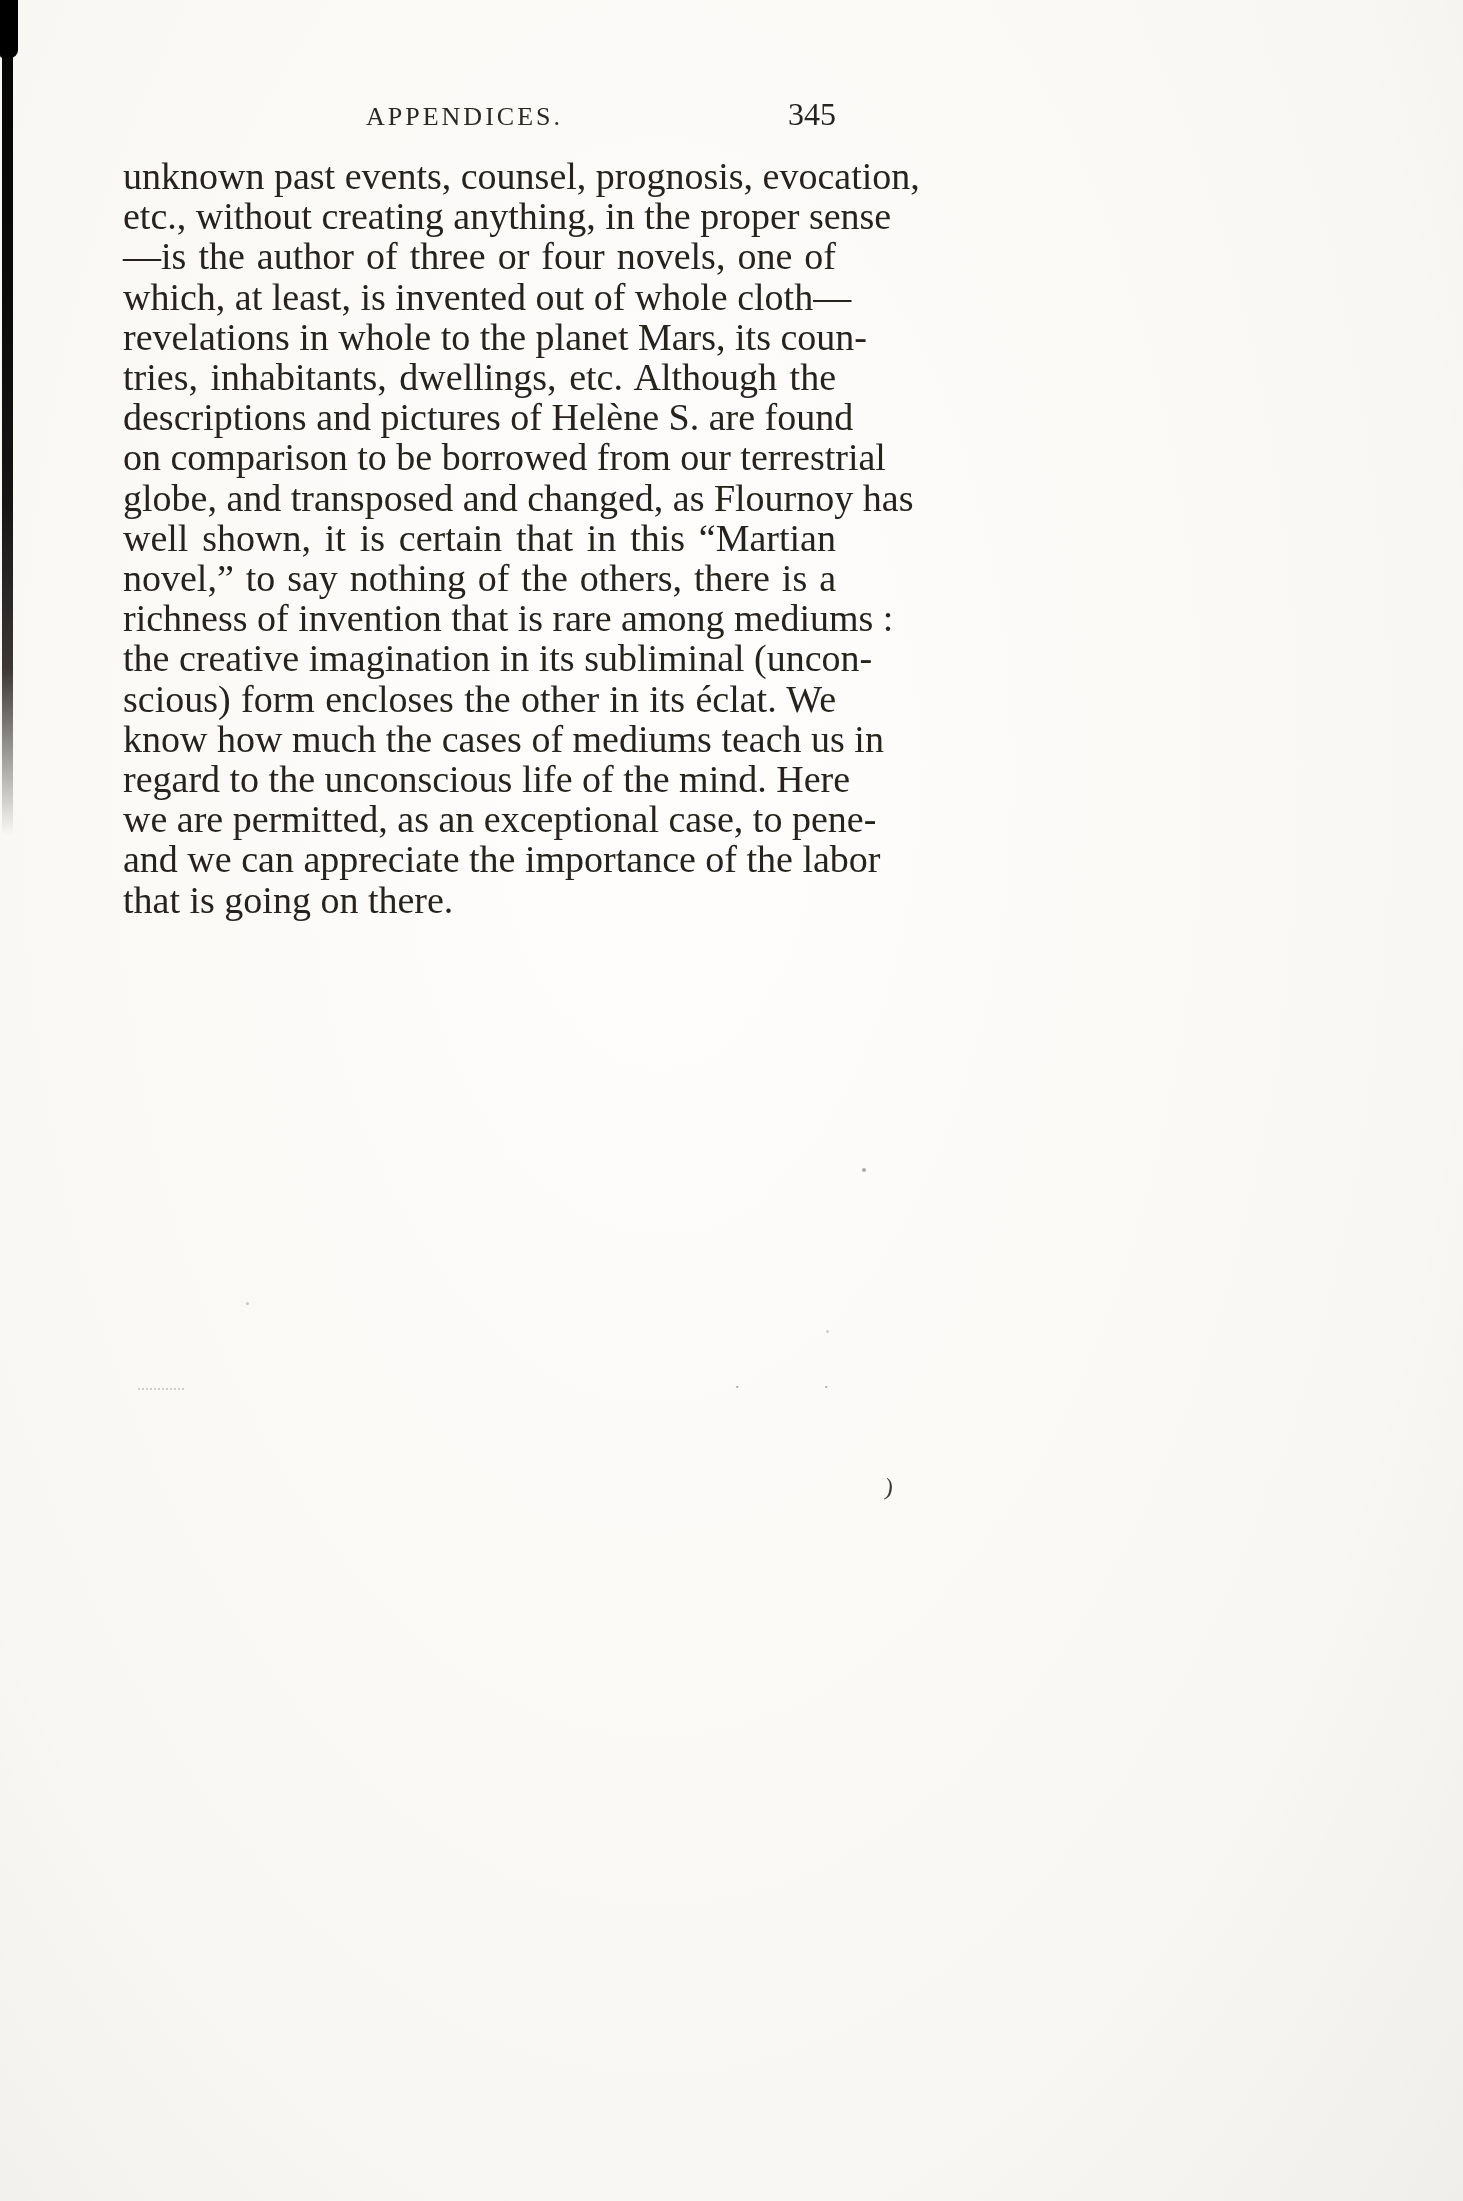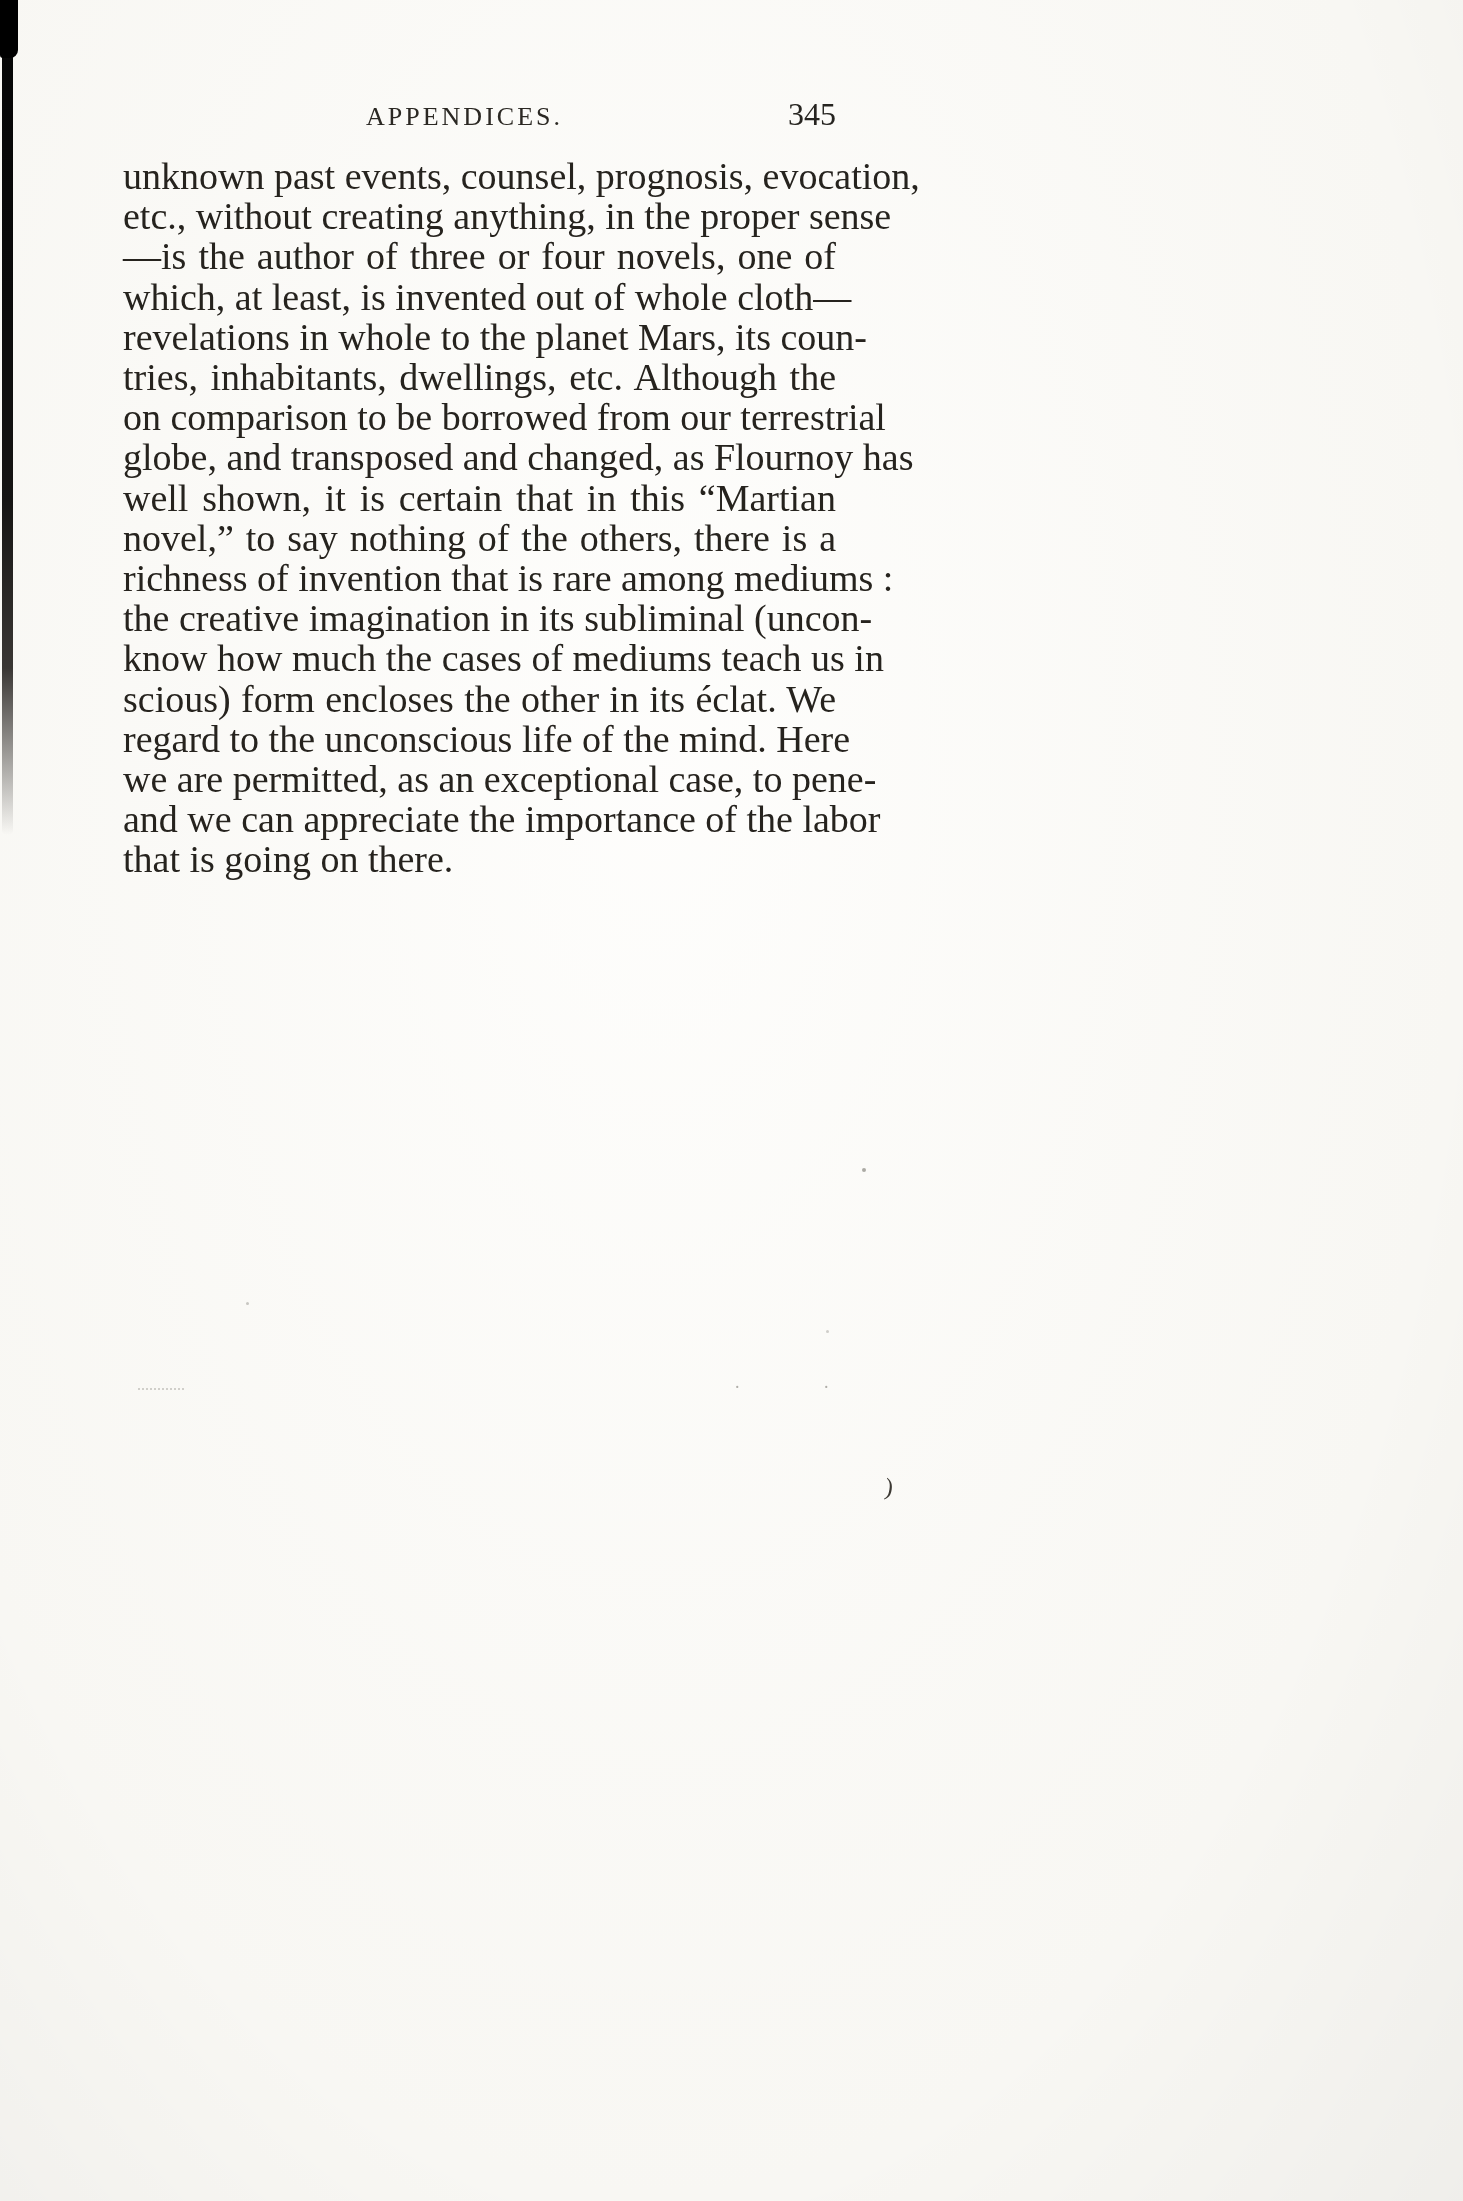--- a/index.html
+++ b/index.html
@@ -138,28 +138,29 @@
     <span class="page-number">345</span>
   </div>
 
   <div class="body-text">
       <div class="line">unknown past events, counsel, prognosis, evocation,</div>
       <div class="line">etc., without creating anything, in the proper sense</div>
       <div class="line">—is the author of three or four novels, one of</div>
       <div class="line">which, at least, is invented out of whole cloth—</div>
       <div class="line">revelations in whole to the planet Mars, its coun-</div>
       <div class="line">tries, inhabitants, dwellings, etc. Although the</div>
+      <div class="line">descriptions and pictures of Helène S. are found</div>
       <div class="line">on comparison to be borrowed from our terrestrial</div>
       <div class="line">globe, and transposed and changed, as Flournoy has</div>
       <div class="line">well shown, it is certain that in this “Martian</div>
       <div class="line">novel,” to say nothing of the others, there is a</div>
       <div class="line">richness of invention that is rare among mediums :</div>
       <div class="line">the creative imagination in its subliminal (uncon-</div>
+      <div class="line">scious) form encloses the other in its éclat. We</div>
       <div class="line">know how much the cases of mediums teach us in</div>
-      <div class="line">scious) form encloses the other in its éclat. We</div>
       <div class="line">regard to the unconscious life of the mind. Here</div>
       <div class="line">we are permitted, as an exceptional case, to pene-</div>
       <div class="line">and we can appreciate the importance of the labor</div>
       <div class="line last">that is going on there.</div>
     </div>
 
   <span class="stray-mark">)</span>
 
   <div class="pencil-marks">.&nbsp;.</div>
   <div class="smudge"></div>

